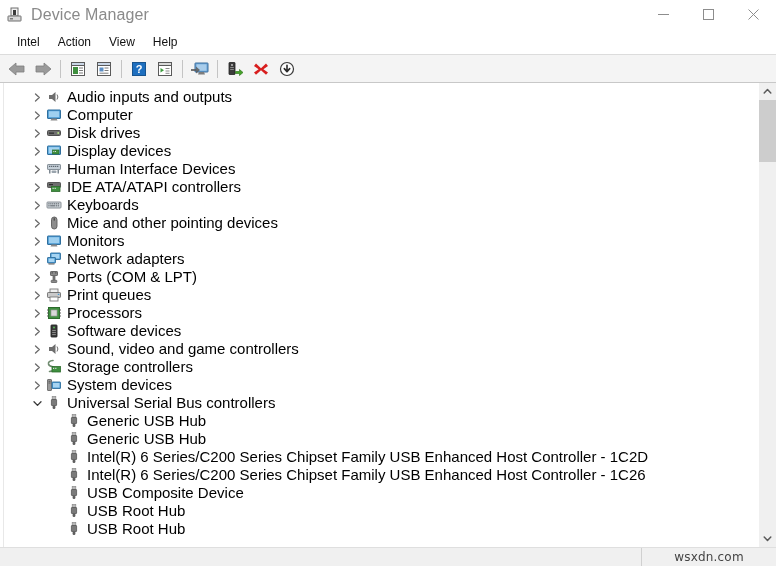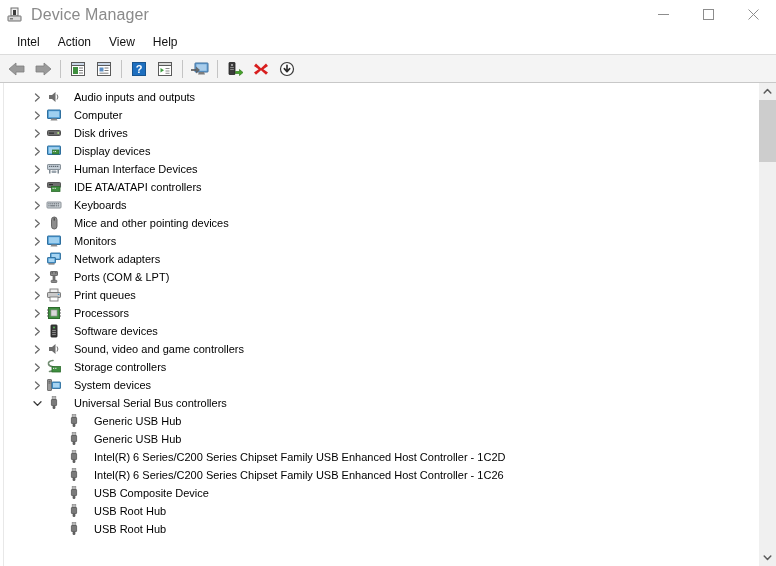--- a/index.html
+++ b/index.html
@@ -142,24 +142,23 @@
     width: 18px;
     height: 18px;
     display: flex;
     align-items: center;
     justify-content: center;
     flex: 0 0 auto;
     margin-right: 4px;
   }
   .node-icon svg { display: block; }
   .label {
-    font-size: 11px;
+    font-size: 15px;
     color: #000000;
     line-height: 18px;
-    margin-left: 7px;
   }
   .indent-1 { padding-left: 25px; }
   .indent-2 { padding-left: 61px; }
 
   
   .scrollbar {
     width: 17px;
     background: #f0f0f0;
     border-left: 1px solid #ffffff;
     display: flex;
@@ -778,14 +777,20 @@
         <div class="sb-rest"></div>
       </div>
       <div class="sb-arrow">
         <svg width="9" height="9" viewBox="0 0 9 9">
             <path d="M1.2 3 L4.5 6.4 L7.8 3" fill="none" stroke="#5a5a5a" stroke-width="1.5" stroke-linecap="round" stroke-linejoin="round"></path>
           </svg>
       </div>
     </div>
   </div>
 
+  <div class="statusbar">
+    <div class="status-left"></div>
+    <div class="status-right">
+      <span class="watermark">wsxdn.com</span>
+    </div>
+  </div>
 
 </div>
 
 </body></html>

